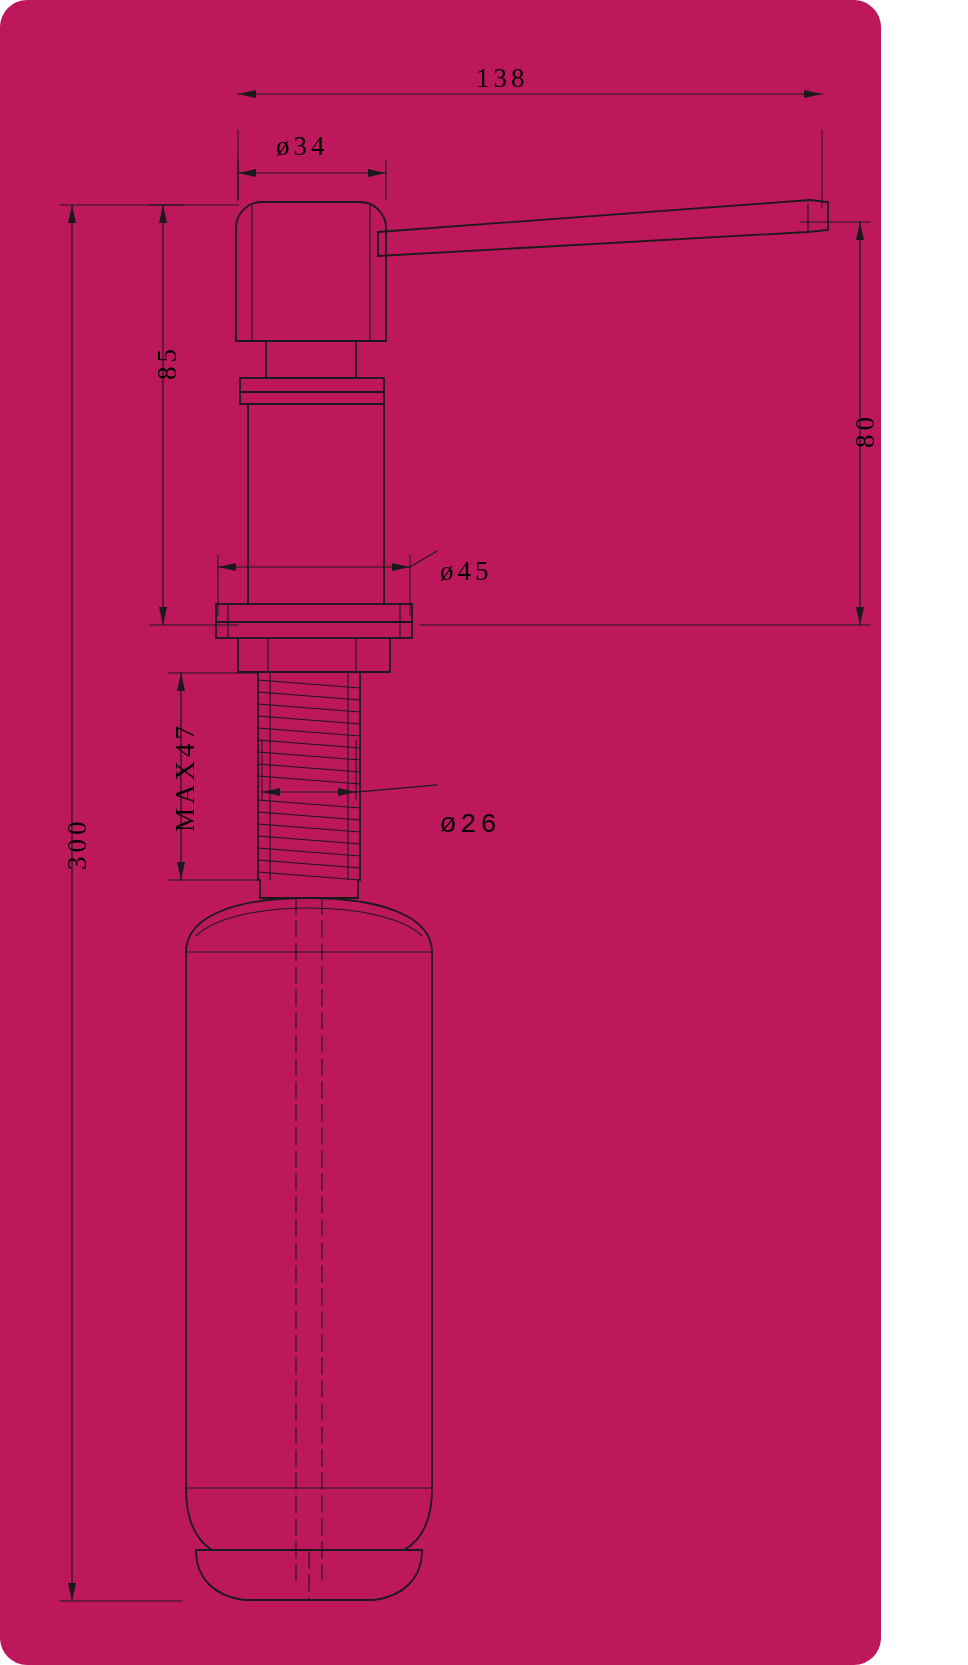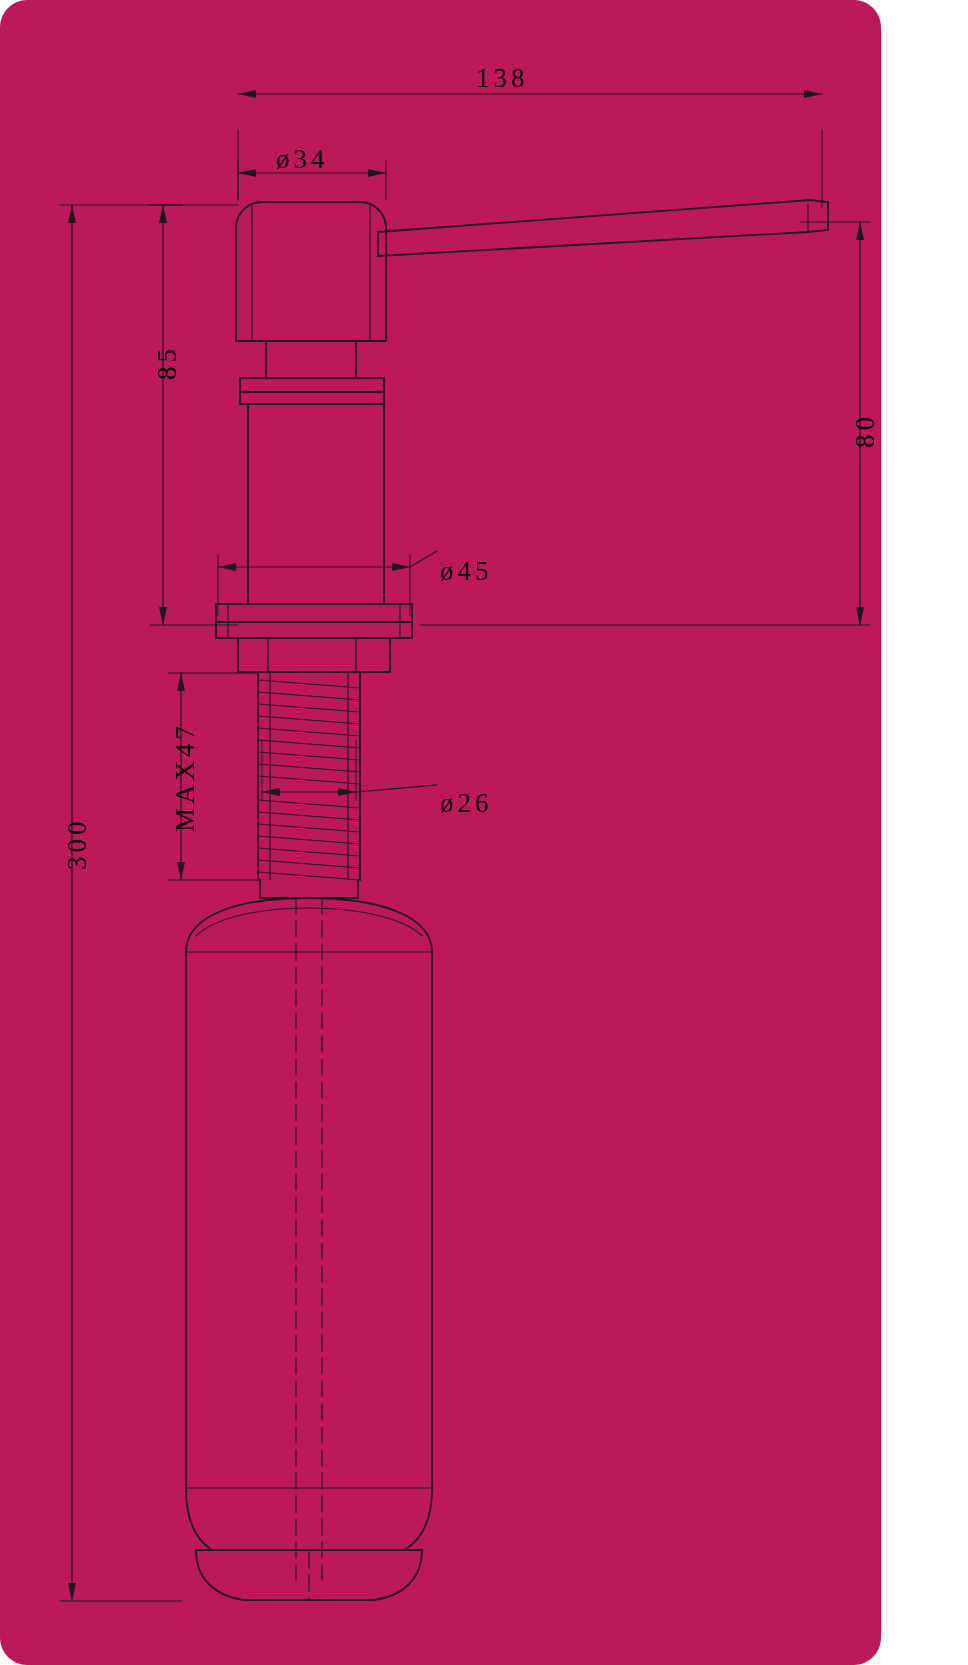--- a/index.html
+++ b/index.html
@@ -194,27 +194,27 @@
         <line x1="296" y1="898" x2="296" y2="1580"></line>
         <line x1="322" y1="898" x2="322" y2="1580"></line>
         <line x1="309" y1="1552" x2="309" y2="1600"></line>
       </g>
 
     </g>
   </svg>
 
   <div class="dim-label" style="left:476px; top:63px;">138</div>
 
-  <div class="dim-label" style="left:276px; top:144px;">ø34</div>
+  <div class="dim-label" style="left:276px; top:131px;">ø34</div>
 
   <div class="dim-label vert" style="left:152px; top:380px; transform:rotate(-90deg);">85</div>
 
   <div class="dim-label vert" style="left:850px; top:448px; transform:rotate(-90deg);">80</div>
 
   <div class="dim-label" style="left:440px; top:530px;margin-top:26px;">ø45</div>
 
   <div class="dim-label vert" style="left:170px; top:832px; transform:rotate(-90deg);">MAX47</div>
 
-  <div class="dim-label" style="left:440px; top:788px;">ø26</div>
+  <div class="dim-label" style="left:440px; top:810px;font-family:Liberation Mono, monospace;">ø26</div>
 
   <div class="dim-label vert" style="left:62px; top:870px; transform:rotate(-90deg);">300</div>
 
 </div>
 
 </body></html>

